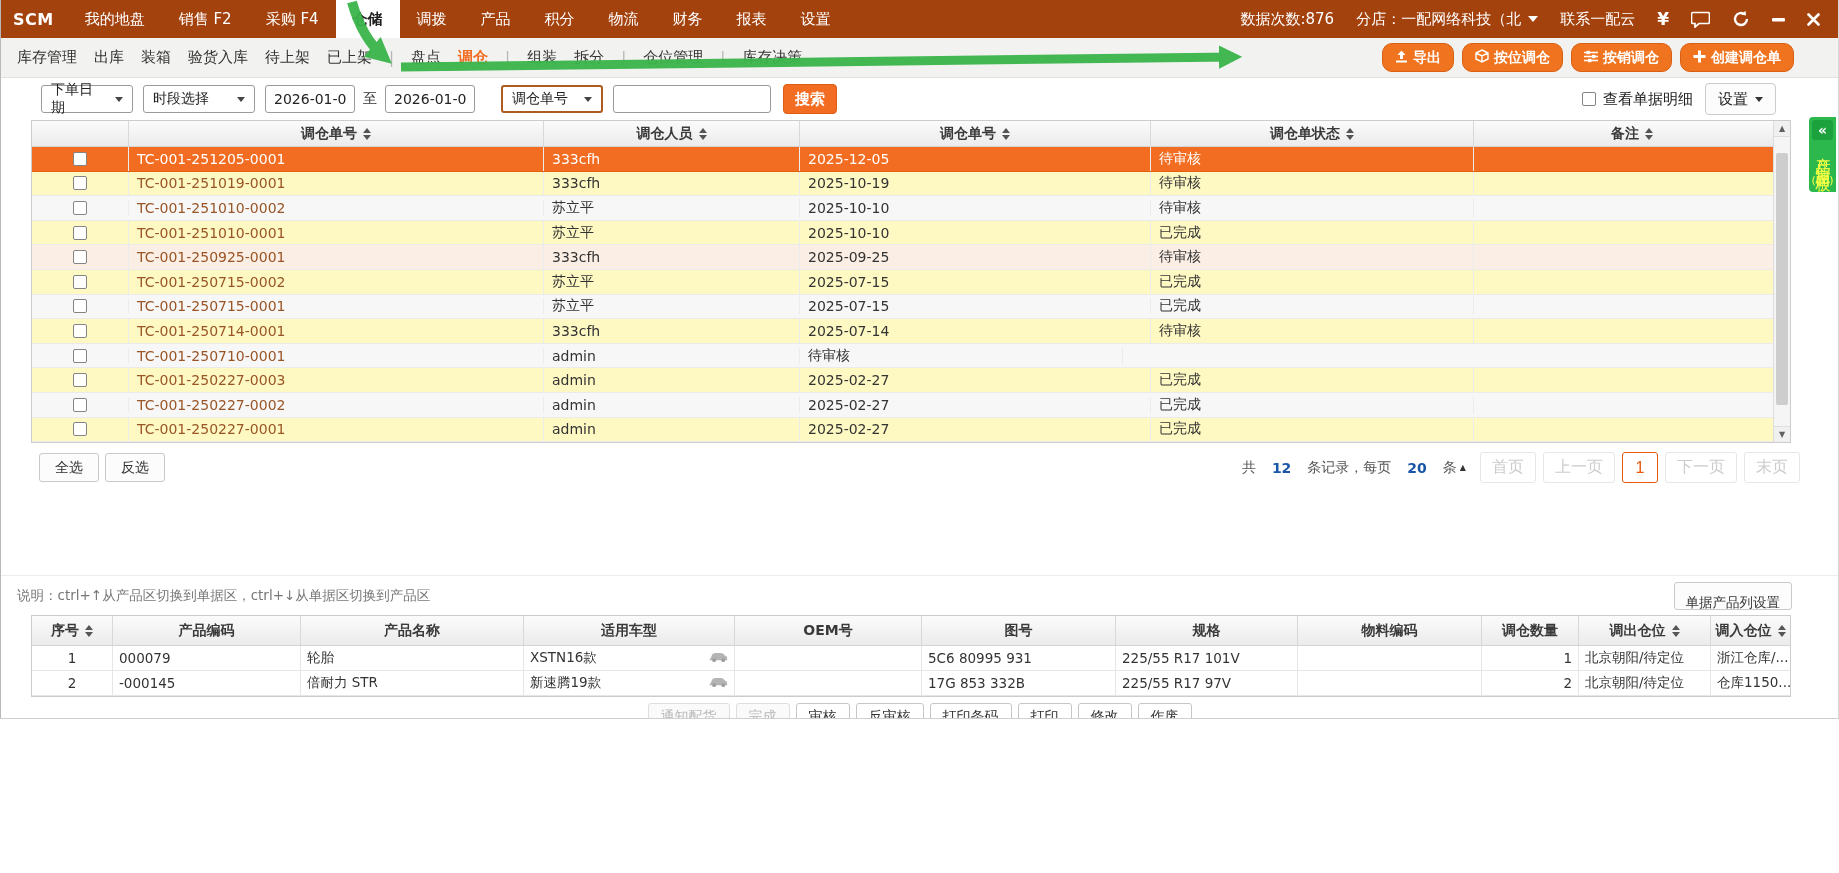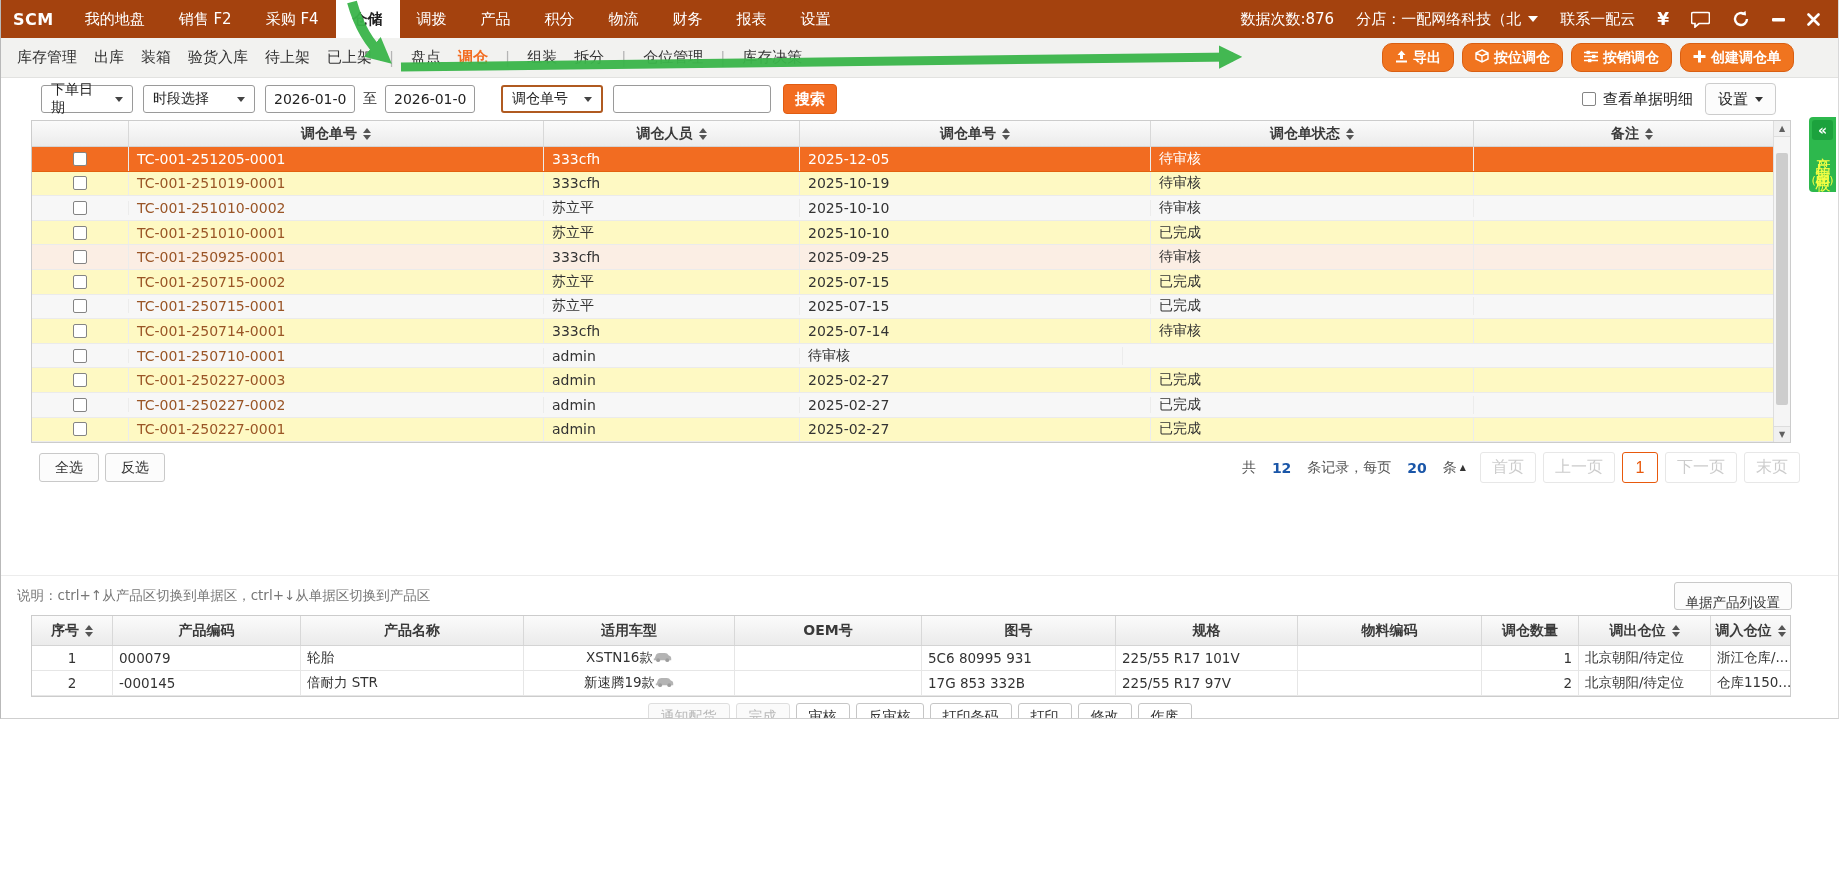--- a/index.html
+++ b/index.html
@@ -101,21 +101,21 @@
   .p4 { width: 187px; flex: none; }
   .p5 { width: 194px; flex: none; }
   .p6 { width: 182px; flex: none; }
   .p7 { width: 184px; flex: none; }
   .p8 { width: 97px; flex: none; }
   .p9 { width: 132px; flex: none; }
   .p10 { flex: 1; border-right: none !important; }
   .prow { display: flex; height: 25px; background: #fff; border-bottom: 1px solid #e6e6e6; }
   .prow .c { display: flex; align-items: center; font-size: 13.5px; color: #333; padding: 0 6px; border-right: 1px solid #e6e6e6; white-space: nowrap; overflow: hidden; }
   .prow .p0 { justify-content: center; }
-  .prow .p3 { justify-content: center; }
+  .prow .p3 { justify-content: space-between; }
   .prow .p8 { justify-content: flex-end; }
   .car { flex: none; opacity: .85; }
 
   
   .actions { display: flex; justify-content: center; gap: 6px; margin-top: 6px; }
   .actions [data-repeat] { display: contents; }
   .abtn { height: 27px; padding: 0 12px; background: #fff; border: 1px solid #c6c6c6; border-radius: 3px; font-size: 14px; color: #333; white-space: nowrap; }
   .abtn.disabled { color: #b9b9b9; border-color: #dedede; background: #fafafa; }
 
   

